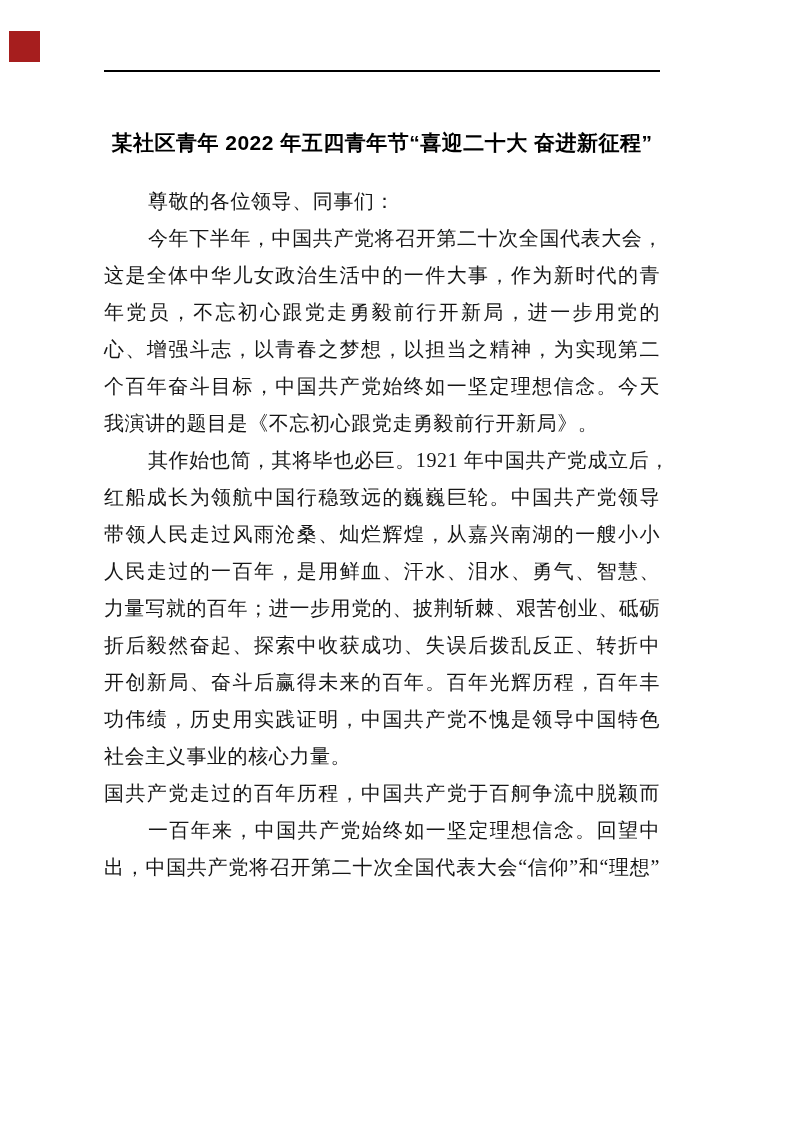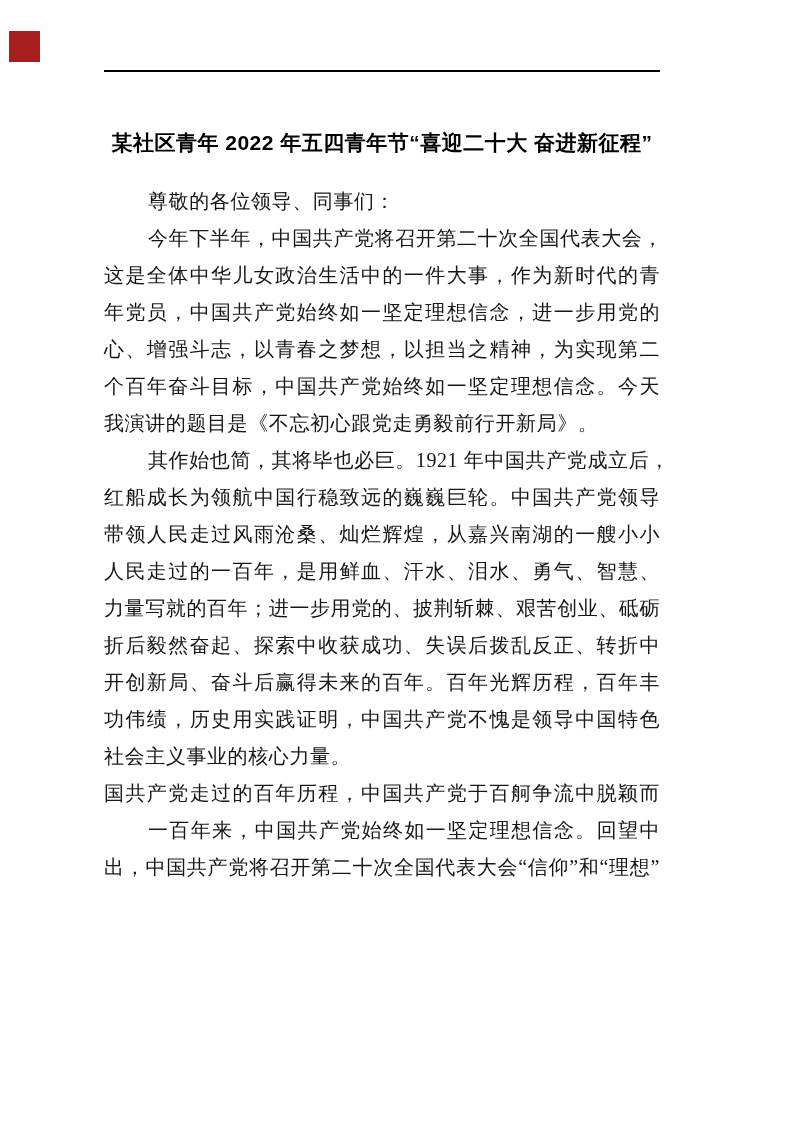--- a/index.html
+++ b/index.html
@@ -69,21 +69,21 @@
     </h1>
     <div class="doc-body">
 
       <div>
         <div class="ln i e">尊敬的各位领导、同事们：</div>
       </div>
 
       <div>
         <div class="ln i">今年下半年，中国共产党将召开第二十次全国代表大会，</div>
         <div class="ln">这是全体中华儿女政治生活中的一件大事，作为新时代的青</div>
-        <div class="ln">年党员，中国共产党始终如一坚定理想信念，进一步用党的</div>
+        <div class="ln">年党员，不忘初心跟党走勇毅前行开新局，进一步用党的</div>
         <div class="ln">心、增强斗志，以青春之梦想，以担当之精神，为实现第二</div>
         <div class="ln">个百年奋斗目标，中国共产党始终如一坚定理想信念。今天</div>
         <div class="ln e">我演讲的题目是《不忘初心跟党走勇毅前行开新局》。</div>
       </div>
 
       <div>
         <div class="ln i">其作始也简，其将毕也必巨。1921 年中国共产党成立后，</div>
         <div class="ln">红船成长为领航中国行稳致远的巍巍巨轮。中国共产党领导</div>
         <div class="ln">带领人民走过风雨沧桑、灿烂辉煌，从嘉兴南湖的一艘小小</div>
         <div class="ln">人民走过的一百年，是用鲜血、汗水、泪水、勇气、智慧、</div>

